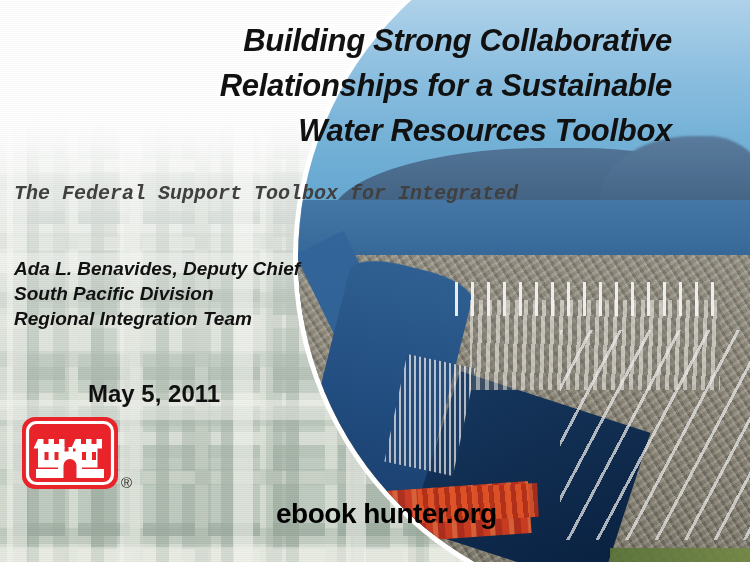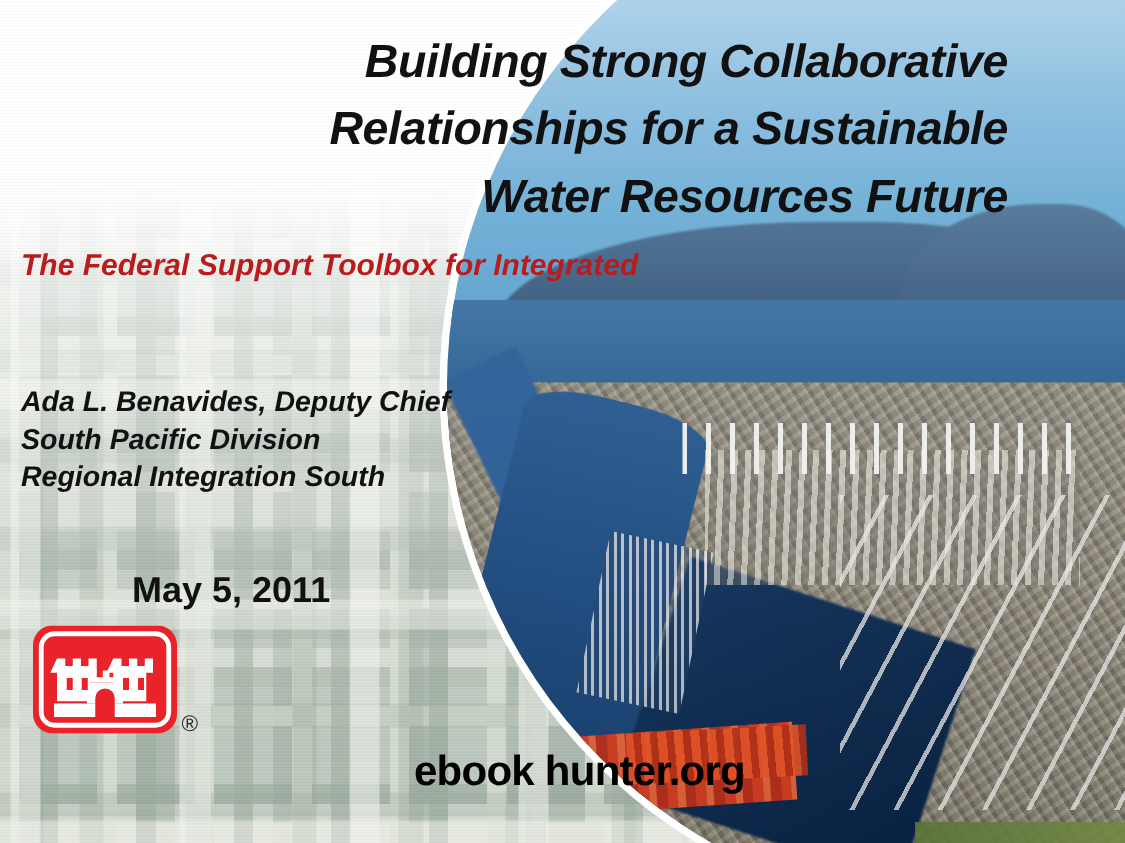--- a/index.html
+++ b/index.html
@@ -243,27 +243,28 @@
     font-style: italic;
     color: #111111;
     letter-spacing: -0.3px;
     text-align: right;
   }
   .title div { white-space: nowrap; }
 
   .subtitle {
     position: absolute;
     left: 14px;
-    top: 163px;
+    top: 180px;
     width: 540px;
     font-size: 20px;
     line-height: 28px;
     font-weight: bold;
     font-style: italic;
-    color: #b91c1c;
+    color: #404040;
+    font-family: Liberation Mono, monospace;
   }
   .subtitle div { white-space: nowrap; }
 
   .author {
     position: absolute;
     left: 14px;
     top: 256px;
     width: 420px;
     font-size: 19px;
     line-height: 25px;
@@ -342,31 +343,31 @@
       <div class="photo-redship"></div>
       <div class="photo-redship2"></div>
       <div class="photo-greenstrip"></div>
       <div class="photo-tint"></div>
     </div>
   </div>
 
   <div class="title">
     <div>Building Strong Collaborative</div>
     <div>Relationships for a Sustainable</div>
-    <div>Water Resources Future</div>
+    <div>Water Resources Toolbox</div>
   </div>
 
   <div class="subtitle">
     <div>The Federal Support Toolbox for Integrated</div>
   </div>
 
   <div class="author">
     <div>Ada L. Benavides, Deputy Chief</div>
     <div>South Pacific Division</div>
-    <div>Regional Integration South</div>
+    <div>Regional Integration Team</div>
   </div>
 
   <div class="date">May 5, 2011</div>
 
   <div class="logo">
     <svg width="96" height="72" viewBox="0 0 96 72" xmlns="http://www.w3.org/2000/svg">
       <rect x="0" y="0" width="96" height="72" rx="13" ry="13" fill="#e8232a"></rect>
       <rect x="5.5" y="5.5" width="85" height="61" rx="9" ry="9" fill="none" stroke="#ffffff" stroke-width="3.2"></rect>
 
       <path fill="#ffffff" d="

